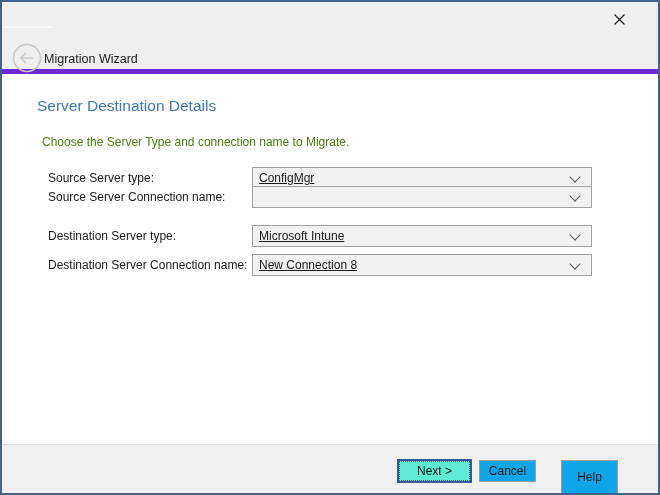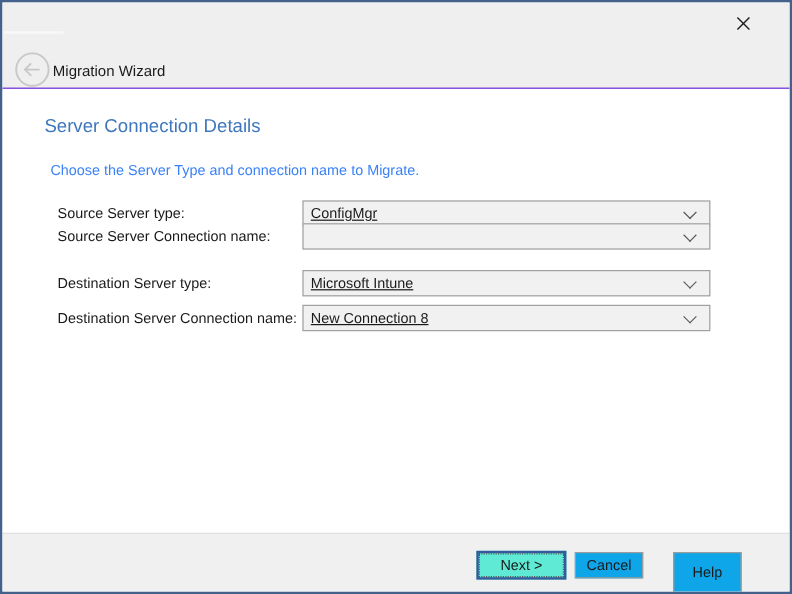--- a/index.html
+++ b/index.html
@@ -16,21 +16,21 @@
     background: #ffffff;
     overflow: hidden;
   }
   
   .topband {
     position: absolute;
     left: 0; top: 0;
     width: 100%;
     height: 72px;
     background: #efefef;
-    border-bottom: 1px solid #6d28d9;
+    border-bottom: 5px solid #6d28d9;
   }
   .titlebar-highlight {
     position: absolute;
     left: 1px; top: 24px;
     width: 50px; height: 2px;
     background: #f8f8f8;
   }
   .close-button {
     position: absolute;
     top: 8px; left: 607px;
@@ -67,21 +67,21 @@
     position: absolute;
     left: 35px; top: 22px;
     font-size: 15.5px;
     font-weight: normal;
     color: #3e77bc;
   }
   .instruction {
     position: absolute;
     left: 40px; top: 60px;
     font-size: 12px;
-    color: #3b82f6;
+    color: #4d7c0f;
     text-align: center;
   }
   .field-row { position: absolute; left: 0; width: 100%; height: 22px; }
   .row-0 { top: 92px; }
   .row-1 { top: 111px; }
   .row-2 { top: 150px; }
   .row-3 { top: 179px; }
   .field-label {
     position: absolute;
     left: 46px; top: 0;
@@ -168,21 +168,21 @@
       <svg width="30" height="30" viewBox="0 0 30 30">
         <circle cx="15" cy="15" r="13.5" fill="none" stroke="#c8c8c8" stroke-width="1.6"></circle>
         <path d="M21 15 H9.5 M14 9.8 L8.8 15 L14 20.2" fill="none" stroke="#c8c8c8" stroke-width="1.6"></path>
       </svg>
     </button>
 
     <div class="wizard-title">Migration Wizard</div>
   </div>
 
   <div class="content">
-    <h1 class="page-title">Server Connection Details</h1>
+    <h1 class="page-title">Server Destination Details</h1>
     <div class="instruction">Choose the Server Type and connection name to Migrate.</div>
 
     <div class="field-row row-0">
       <span class="field-label">Source Server type:</span>
       <div class="combobox">
         <span class="combo-value">ConfigMgr</span>
         <span class="chevron-down"></span>
       </div>
     </div>
 

